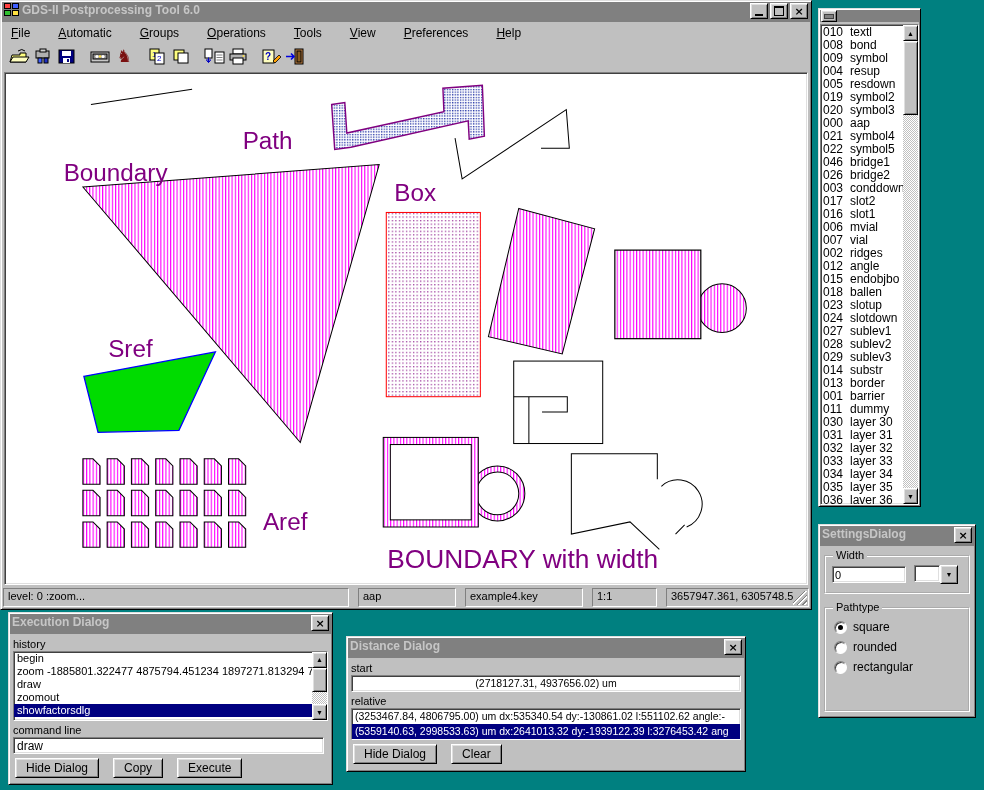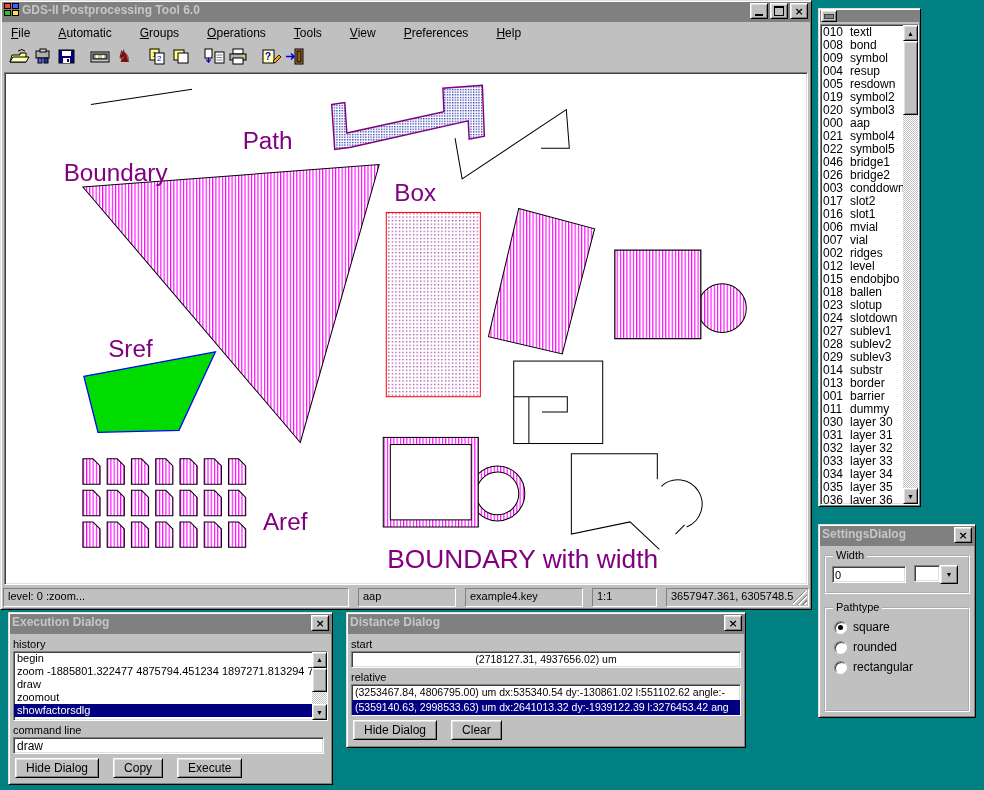--- a/index.html
+++ b/index.html
@@ -126,21 +126,21 @@
     content:"";position:absolute;left:3px;top:3px;width:5px;height:5px;border-radius:50%;background:#000;
   }
 
   #execution-dialog{left:8px;top:612px;width:323px;height:171px;}
   .history-box{height:69px;margin:0 4px;display:flex;overflow:hidden;}
   .history-rows{flex:1;overflow:hidden;}
   .history-row{height:13px;line-height:13px;font-size:11px;padding-left:3px;color:#000;white-space:nowrap;overflow:hidden;}
   .history-row.selected{background:#000080;color:#fff;}
   .cmd-input{display:block;margin:0 4px;height:15px;font-size:12px;padding:0 3px;outline:none;width:303px;}
 
-  #distance-dialog{left:346px;top:612px;width:398px;height:134px;}
+  #distance-dialog{left:346px;top:636px;width:398px;height:134px;}
   .start-field{margin:0 4px;height:15px;font-size:10.5px;line-height:15px;padding:0 3px;color:#000;white-space:nowrap;overflow:hidden;text-align:center;}
   .rel-box{margin:0 4px;overflow:hidden;}
   .rel-row{height:15px;line-height:15px;font-size:10.5px;padding-left:3px;color:#000;white-space:nowrap;overflow:hidden;}
   .rel-row.selected{background:#000080;color:#fff;}
 
   .clabel{font-family:"Liberation Sans",sans-serif;font-size:24px;fill:#800080;}
   .clabel-big{font-family:"Liberation Sans",sans-serif;font-size:26px;fill:#800080;}
 </style>
 </head>
 <body>
@@ -433,21 +433,21 @@
 
         <div class="layer-row">
           <span class="lnum">007</span><span class="lname">vial</span>
         </div>
 
         <div class="layer-row">
           <span class="lnum">002</span><span class="lname">ridges</span>
         </div>
 
         <div class="layer-row">
-          <span class="lnum">012</span><span class="lname">level</span>
+          <span class="lnum">012</span><span class="lname">angle</span>
         </div>
 
         <div class="layer-row">
           <span class="lnum">015</span><span class="lname">endobjbo</span>
         </div>
 
         <div class="layer-row">
           <span class="lnum">018</span><span class="lname">ballen</span>
         </div>
 

